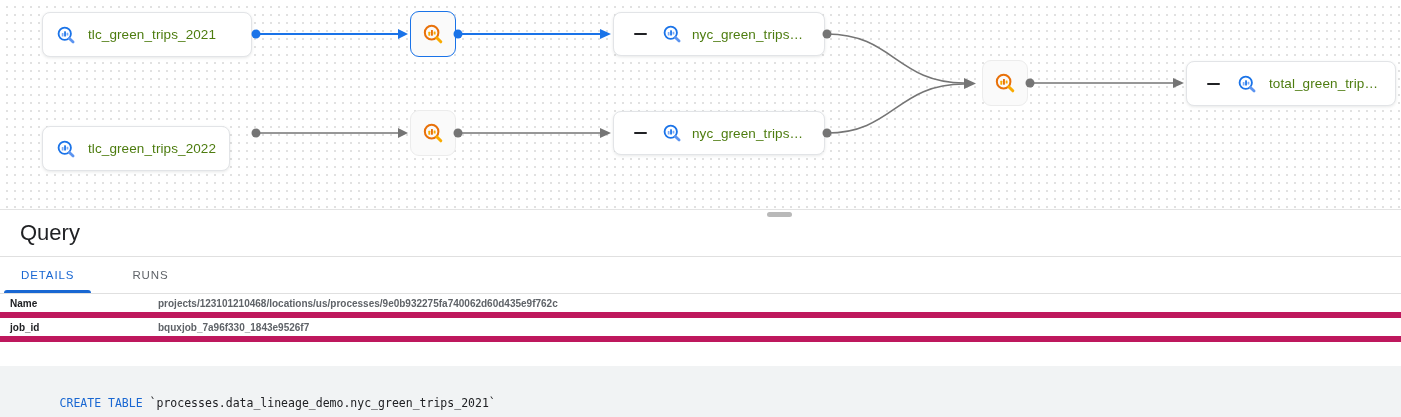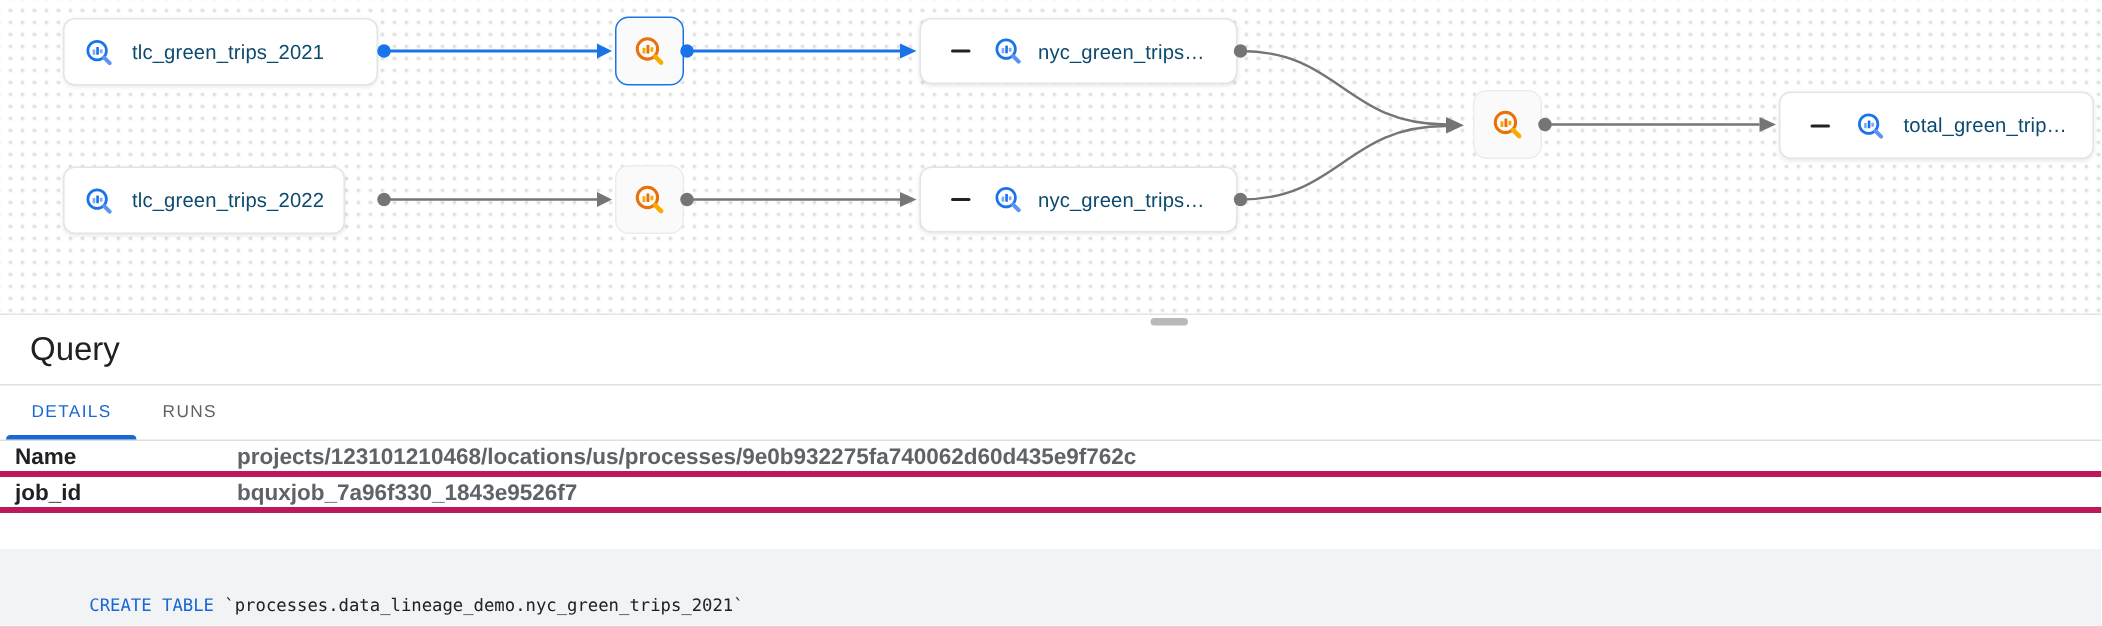--- a/index.html
+++ b/index.html
@@ -14,21 +14,21 @@
     background-image:radial-gradient(circle,#e1e1e1 1.1px,transparent 1.3px);
     background-size:8px 8px;background-position:3px 3px;
     border-bottom:1px solid #e3e3e3;
   }
   .table-node{
     position:absolute;height:45px;box-sizing:border-box;z-index:1;
     display:flex;align-items:center;gap:12px;padding:0 13px;
     background:#fff;border:1px solid #e2e4e7;border-radius:8px;
     box-shadow:0 1px 3px rgba(60,64,67,.12);cursor:pointer;
   }
-  .node-label{font-size:13.5px;font-weight:500;color:#0c4a6e;letter-spacing:.1px;white-space:nowrap;}
+  .node-label{font-size:13.5px;font-weight:500;color:#4d7c0f;letter-spacing:.1px;white-space:nowrap;}
   .minus-icon{display:flex;align-items:center;justify-content:center;width:16px;height:16px;margin:0 4px 0 6px;flex:none;cursor:pointer;}
   .minus-icon i{display:block;width:13px;height:2px;background:#202124;border-radius:1px;}
   .process-node{
     position:absolute;width:46px;height:46px;box-sizing:border-box;z-index:1;
     background:#fafafa;border:1px solid #ececec;border-radius:9px;
     display:flex;align-items:center;justify-content:center;cursor:pointer;
   }
   .process-node.selected{border:1.5px solid #1a73e8;}
   svg.bq{width:20px;height:20px;flex:none;}
   .process-node svg.bq{width:22px;height:22px;}
@@ -39,33 +39,33 @@
   .panel{position:relative;background:#fff;}
   .panel-header{
     position:relative;height:47px;border-bottom:1px solid #e0e0e0;
     display:flex;align-items:center;padding:0 20px;box-sizing:border-box;
   }
   .panel-header h1{margin:0;font-size:22px;font-weight:400;color:#202124;}
   .drag-handle{
     position:absolute;top:2px;left:767px;width:25px;height:5px;
     background:#b9b9b9;border-radius:3px;cursor:row-resize;
   }
-  .tabs{display:flex;height:37px;border-bottom:1px solid #e0e0e0;padding-left:4px;box-sizing:border-box;}
+  .tabs{display:flex;height:37px;border-bottom:1px solid #e0e0e0;padding-left:4px;box-sizing:border-box;gap:24px;}
   .tab{
     position:relative;display:flex;align-items:center;padding:0 17px;
     font-size:11.5px;font-weight:500;letter-spacing:.9px;color:#5f6368;cursor:pointer;
   }
   .tab.active{color:#1967d2;}
   .tab.active::after{
     content:"";position:absolute;left:0;right:0;bottom:0;height:3px;
     background:#1967d2;border-radius:3px 3px 0 0;
   }
   .details-table .row{
     display:flex;align-items:center;height:24px;box-sizing:border-box;
-    border-bottom:4px solid #be185d;font-size:15px;
+    border-bottom:6px solid #be185d;font-size:10px;
   }
   .cell-label{width:148px;flex:none;padding-left:10px;font-weight:700;color:#202124;}
   .cell-value{color:#5f6368;white-space:nowrap;font-weight:bold;}
   .code{
     margin-top:24px;background:#f1f3f4;padding:10px 18px;
     font-family:"DejaVu Sans Mono","Liberation Mono",monospace;
     font-size:11.5px;line-height:18px;color:#202124;
   }
   .code-line{white-space:pre;}
   .code .kw{color:#1967d2;}
@@ -103,21 +103,21 @@
   <div class="table-node" style="left:613px;top:12px;width:212px;height:44px;padding:0 12px;gap:10px">
     <span class="minus-icon">
         <i></i>
       </span>
     <svg class="bq blue">
         <use href="#bq"></use>
       </svg>
     <span class="node-label">nyc_green_trips…</span>
   </div>
 
-  <div class="table-node" style="left:42px;top:111px;width:188px">
+  <div class="table-node" style="left:42px;top:126px;width:188px">
     <svg class="bq blue">
         <use href="#bq"></use>
       </svg>
     <span class="node-label">tlc_green_trips_2022</span>
   </div>
 
   <div class="process-node" style="left:410px;top:110px">
     <svg class="bq orange">
         <use href="#bq"></use>
       </svg>

